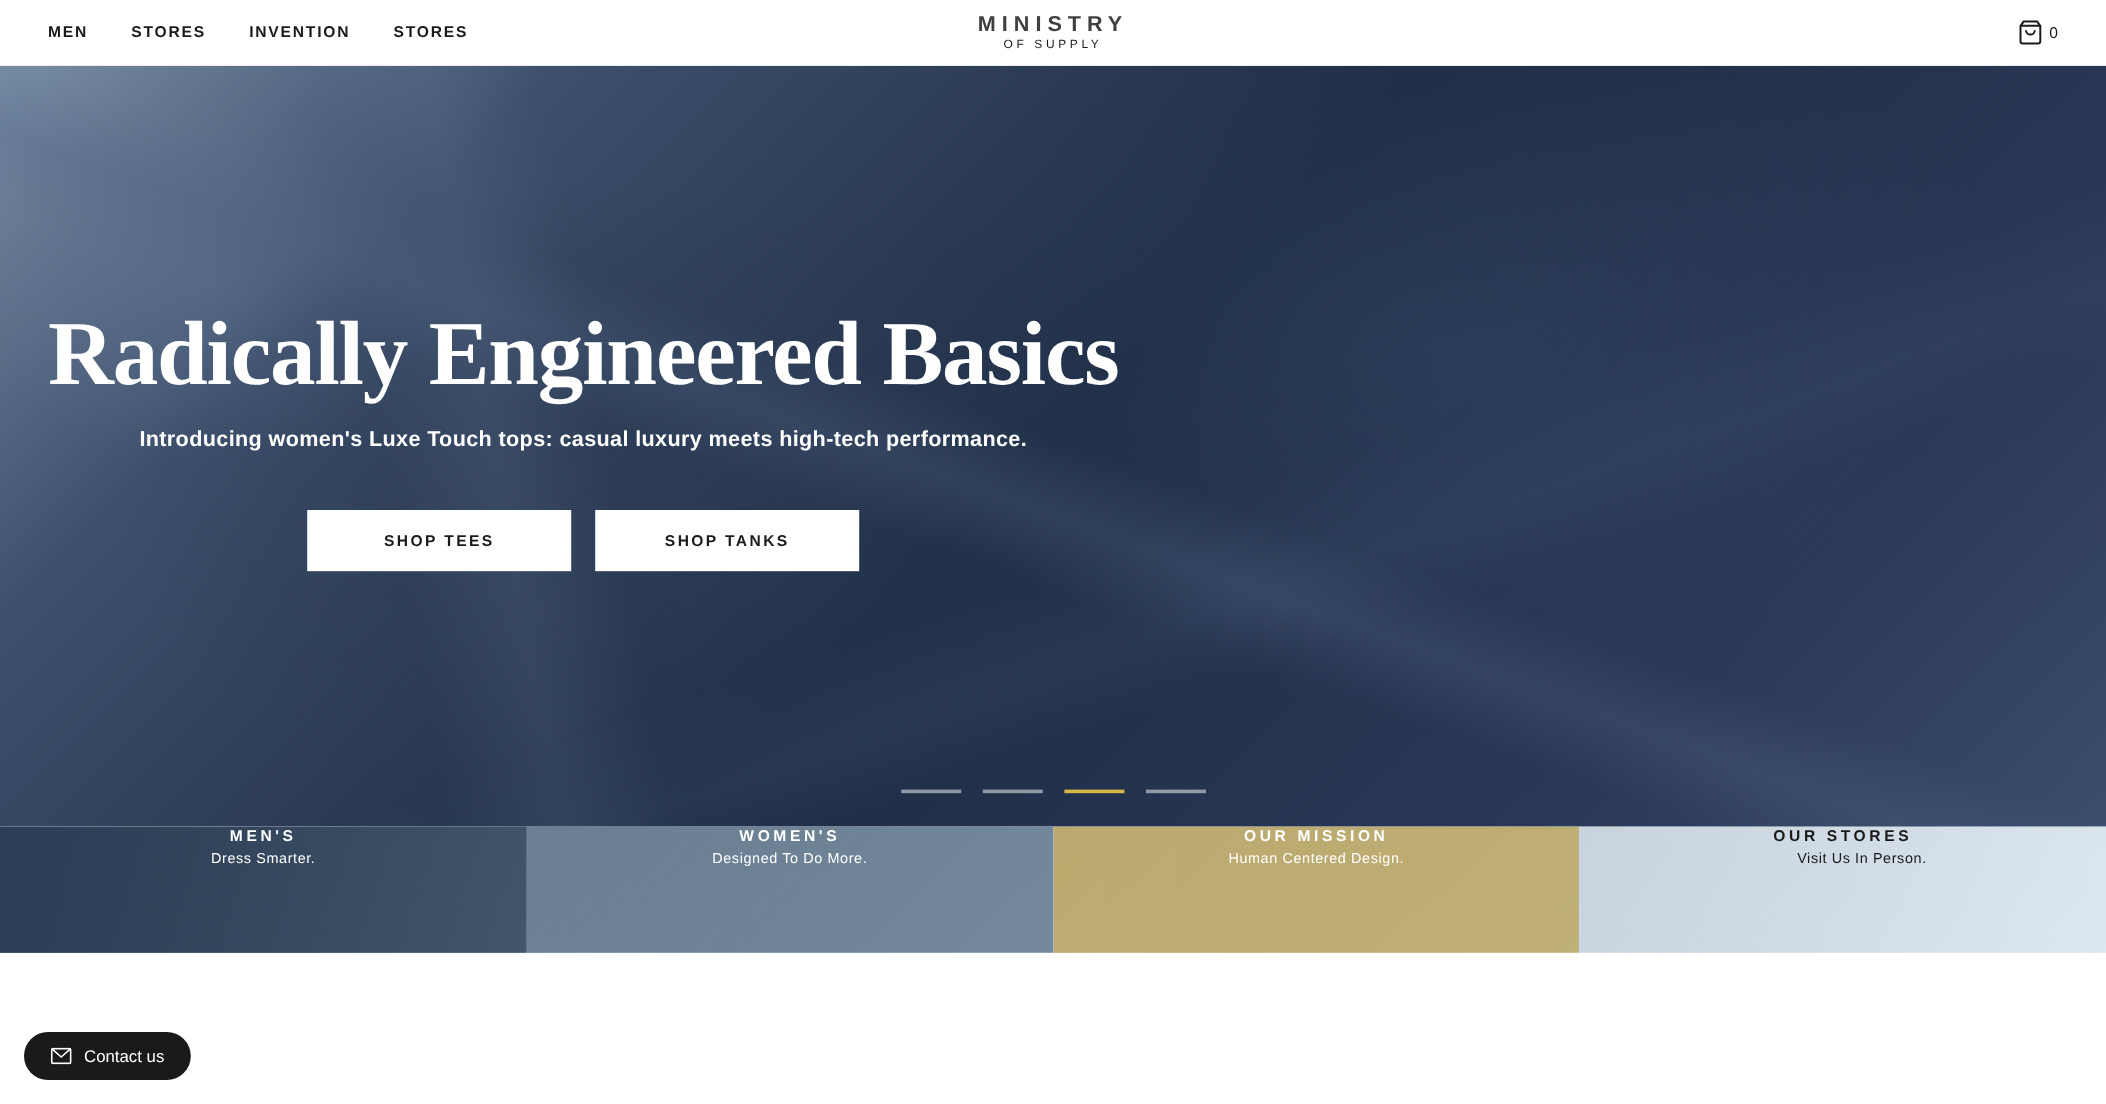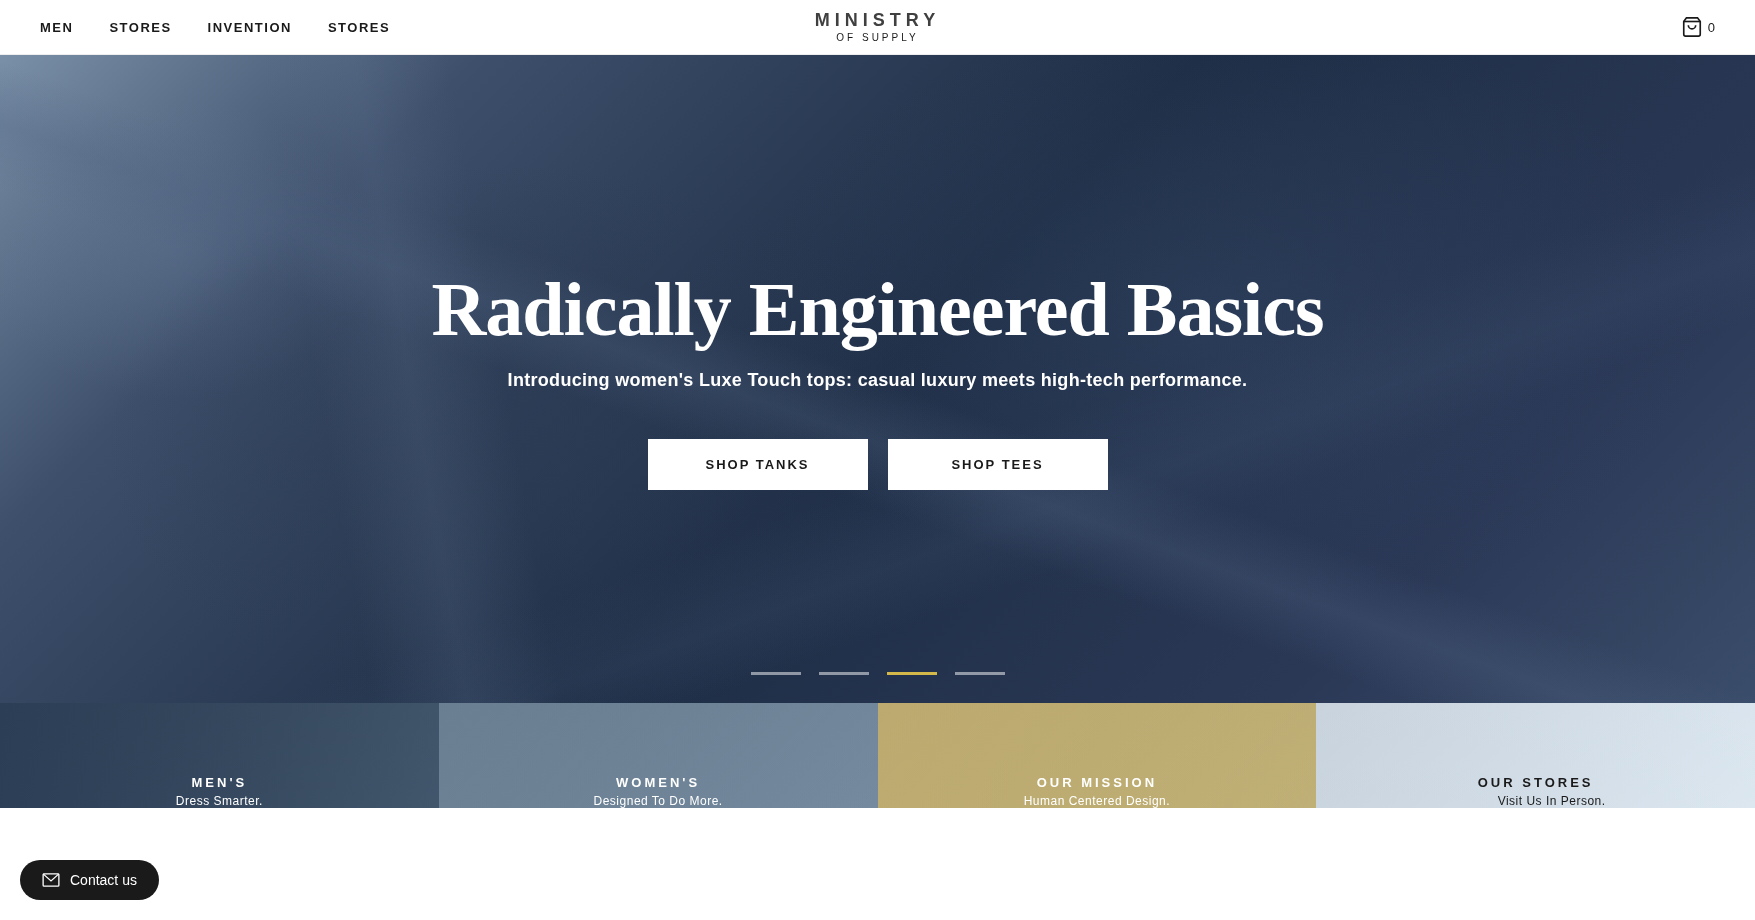--- a/index.html
+++ b/index.html
@@ -64,28 +64,27 @@
       cursor: pointer;
     }
     .cart-count {
       font-family: 'Arial', sans-serif;
       font-size: 13px;
       color: #1a1a1a;
     }
 
     
     .hero {
-      margin-top: 55px;
+      margin-top: 41px;
       position: relative;
       width: 1755px;
       height: 648px;
       overflow: hidden;
       display: flex;
       align-items: center;
-      justify-content: center;
     }
     .hero-bg {
       position: absolute;
       top: 0; left: 0;
       width: 100%;
       height: 100%;
       background: linear-gradient(135deg, #7a8fa8 0%, #3d4f6b 20%, #1e2d45 50%, #2a3856 80%, #3a4d6a 100%);
     }
     
     .hero-fabric {
@@ -174,21 +173,21 @@
     
     .bottom-tiles {
       display: flex;
       height: 105px;
     }
     .tile {
       flex: 1;
       position: relative;
       overflow: hidden;
       display: flex;
-      align-items: flex-end;
+      align-items: flex-start;
       justify-content: center;
     }
     .tile-label {
       font-family: 'Arial', sans-serif;
       font-size: 13px;
       font-weight: 700;
       letter-spacing: 3px;
       text-transform: uppercase;
       color: #fff;
       margin-bottom: 4px;
@@ -266,22 +265,22 @@
 
 <section class="hero">
   <div class="hero-bg"></div>
   <div class="hero-fabric"></div>
   <div class="hero-fold"></div>
 
   <div class="hero-content">
     <h1 class="hero-title">Radically Engineered Basics</h1>
     <p class="hero-subtitle">Introducing women's Luxe Touch tops: casual luxury meets high-tech performance.</p>
     <div class="hero-buttons">
+      <button class="hero-btn">SHOP TEES</button>
       <button class="hero-btn">SHOP TANKS</button>
-      <button class="hero-btn">SHOP TEES</button>
     </div>
   </div>
 
   <div class="carousel-dots">
     <div class="dot"></div>
     <div class="dot"></div>
     <div class="dot active"></div>
     <div class="dot"></div>
   </div>
 </section>

